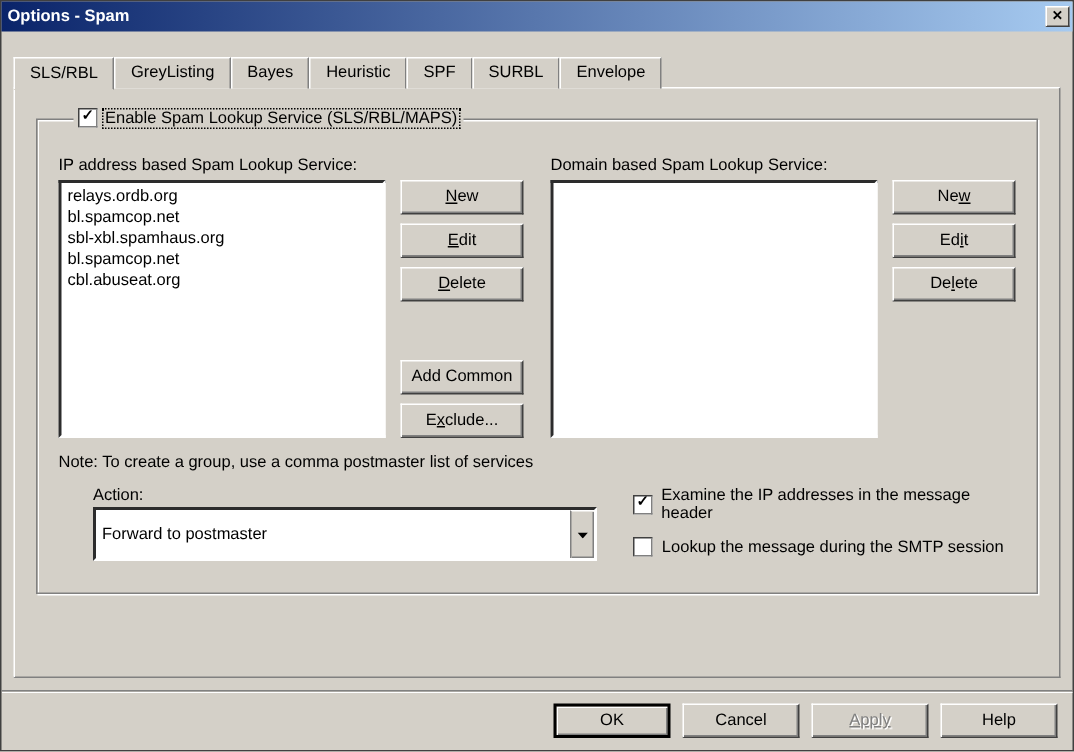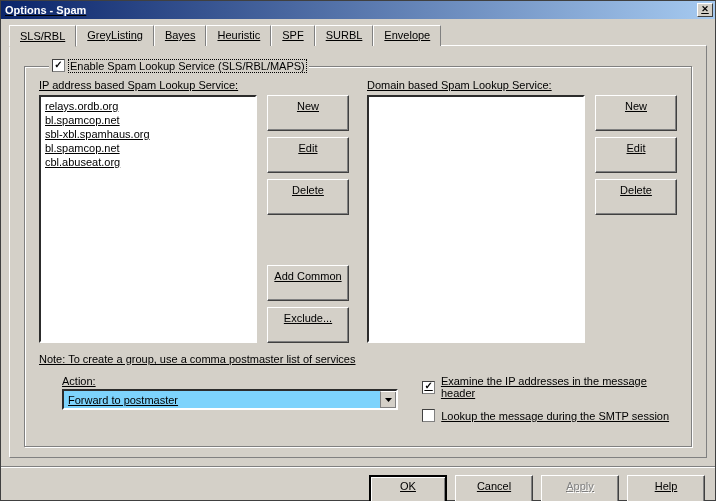--- a/index.html
+++ b/index.html
@@ -12,21 +12,20 @@
     height: 501px;
     overflow: hidden;
   }
   .window {
     width: 716px;
     height: 501px;
     border: 1px solid #404040;
     background: #d4d0c8;
     display: flex;
     flex-direction: column;
-    text-decoration: underline;
   }
   .titlebar {
     background: linear-gradient(to right, #0a246a, #a6caf0);
     color: #fff;
     display: flex;
     align-items: center;
     justify-content: space-between;
     padding: 2px 2px 2px 4px;
     height: 20px;
     font-weight: bold;
@@ -43,21 +42,21 @@
     line-height: 11px;
     text-align: center;
     color: #000;
     font-weight: bold;
     cursor: default;
   }
   .client {
     flex: 1;
     display: flex;
     flex-direction: column;
-    padding: 6px 8px 8px 8px;
+    padding: 17px 8px 8px 8px;
   }
   .tabs {
     display: flex;
     margin-bottom: -1px;
     position: relative;
     z-index: 2;
   }
   .tab {
     padding: 3px 10px 3px 10px;
     border: 1px solid #808080;
@@ -115,59 +114,59 @@
     align-items: center;
     justify-content: center;
     font-size: 10px;
     line-height: 10px;
   }
   .chk.checked::after { content: "✓"; color:#000; font-weight:bold; transform: translateY(-1px);}
   .cols {
     display: flex;
     gap: 18px;
   }
-  .col { flex: 1; }
+  .col { flex: 1; margin-top: 12px; }
   .col-label { margin-bottom: 4px; }
   .listrow { display: flex; gap: 10px; }
   .listbox {
     flex: 1;
-    height: 248px;
+    height: 172px;
     background: #fff;
     border: 2px inset #fff;
     border-top-color:#808080;
     border-left-color:#808080;
     padding: 2px 4px;
     overflow: auto;
     line-height: 14px;
   }
   .btncol { width: 82px; display: flex; flex-direction: column; gap: 6px; }
   .btncol .spacer { flex: 1; }
   .btn {
     min-width: 72px;
-    height: 36px;
+    height: 23px;
     background: #d4d0c8;
     border: 1px solid #404040;
     border-top-color:#fff;
     border-left-color:#fff;
     box-shadow: inset -1px -1px 0 #808080;
     text-align: center;
     line-height: 20px;
     cursor: default;
     padding: 0 6px;
   }
   .btn.default { border: 2px solid #000; line-height:18px; box-shadow: inset 1px 1px 0 #fff, inset -1px -1px 0 #808080; margin-left: 48px;}
   .btn .u { text-decoration: underline; }
   .btn.disabled { color: #808080; text-shadow: 1px 1px 0 #fff; }
   .note { margin-top: 10px; }
   .bottomrow { display: flex; gap: 24px; margin-top: 10px; align-items:flex-start;margin-left:23px;}
   .actionblock { width: 346px; }
   .dropdown {
     display:flex;
-    height: 21px;
-    background:#7dd3fc;
+    height: 36px;
+    background:#ffffff;
     border: 2px inset #fff;
     border-top-color:#808080; border-left-color:#808080;
     align-items:center;
     margin-top:2px;
   }
   .dropdown .val { flex:1; padding: 0 4px;}
   .dropdown .arrow {
     width:16px; height:100%;
     background:#d4d0c8;
     border-left:1px solid #808080;

